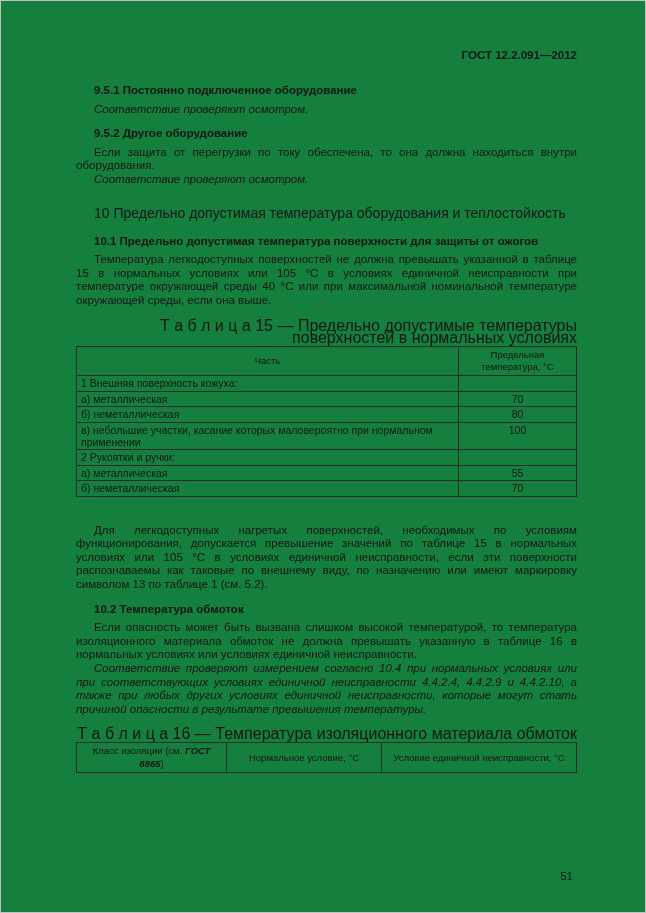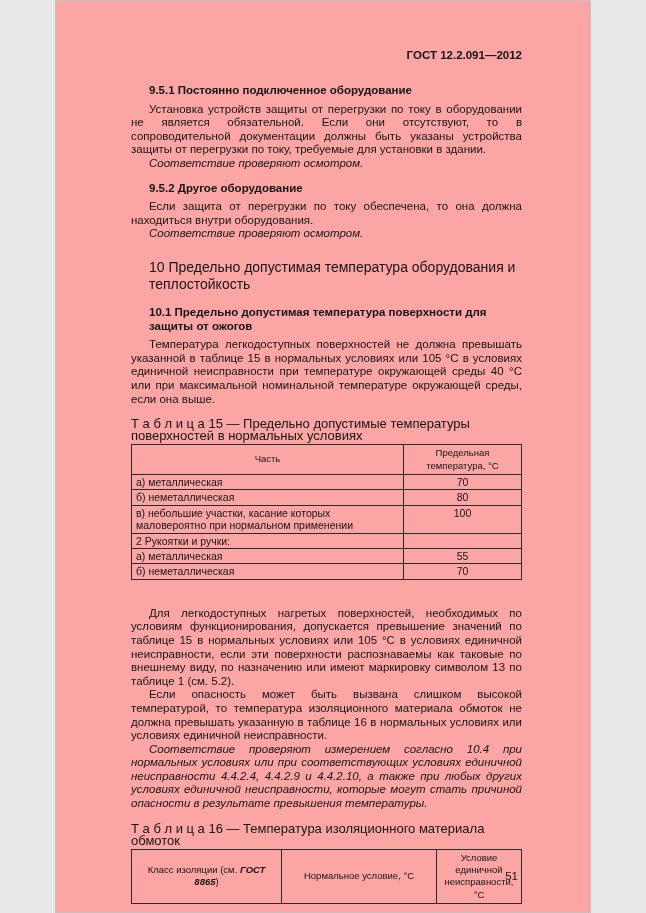--- a/index.html
+++ b/index.html
@@ -1,22 +1,22 @@
 <!DOCTYPE html>
 <html lang="ru"><head>
 <meta charset="utf-8">
 <style>
   * { box-sizing: border-box; margin: 0; padding: 0; }
   html, body { background: #e9e9e9; }
   body { font-family: "Liberation Sans", sans-serif; color: #151515; }
   .page {
     position: relative;
-    width: 536px;
+    width: 646px;
     height: 913px;
-    background: #fca5a5;
+    background: #15803d;
     border: 1px solid #c2c2c2;
     margin: 0 auto;
     overflow: hidden;
   }
   .doc-header {
     padding: 48px 68px 0 75px;
     text-align: right;
     font-weight: bold;
     font-size: 11.5px;
   }
@@ -35,23 +35,24 @@
     line-height: 13.6px;
   }
   .h-main {
     font-size: 14px;
     font-weight: normal;
     margin: 18px 0 13px 0;
     padding-left: 18px;
     line-height: 17px;
   }
   .tcaption {
-    font-size: 13px;
+    font-size: 16px;
     margin: 12px 0 2px 0;
     line-height: 12px;
+    text-align: right;
   }
   .mt { margin-top: 27px; }
   table.gtable {
     width: 100%;
     border-collapse: collapse;
     table-layout: fixed;
     border-radius: 12px;
   }
   .gtable th, .gtable td {
     border: 1px solid #2a2a2a;
@@ -85,21 +86,20 @@
 
 <div class="page">
 
   <div class="doc-header">
     <span>ГОСТ 12.2.091—2012</span>
   </div>
 
   <div class="content">
 
     <div class="h-sub">9.5.1 Постоянно подключенное оборудование</div>
-    <p class="body-p">Установка устройств защиты от перегрузки по току в оборудовании не является обязательной. Если они отсутствуют, то в сопроводительной документации должны быть указаны устройства защиты от перегрузки по току, требуемые для установки в здании.</p>
     <p class="body-p compliance">Соответствие проверяют осмотром.</p>
 
     <div class="h-sub">9.5.2 Другое оборудование</div>
     <p class="body-p">Если защита от перегрузки по току обеспечена, то она должна находиться внутри оборудования.</p>
     <p class="body-p compliance">Соответствие проверяют осмотром.</p>
 
     <div class="h-main">10 Предельно допустимая температура оборудования и теплостойкость</div>
 
     <div class="h-sub">10.1 Предельно допустимая температура поверхности для защиты от ожогов</div>
     <p class="body-p">Температура легкодоступных поверхностей не должна превышать указанной в таблице 15 в нормальных условиях или 105 °С в условиях единичной неисправности при температуре окружающей среды 40 °С или при максимальной номинальной температуре окружающей среды, если она выше.</p>
@@ -110,20 +110,24 @@
         <col>
         <col class="t15-col-temp">
       </colgroup>
       <thead>
         <tr>
           <th>Часть</th>
           <th>Предельная температура, °С</th>
         </tr>
       </thead>
       <tbody>
+        <tr>
+          <td>1 Внешняя поверхность кожуха:</td>
+          <td class="center"></td>
+        </tr>
         <tr>
           <td>а) металлическая</td>
           <td class="center">70</td>
         </tr>
         <tr>
           <td>б) неметаллическая</td>
           <td class="center">80</td>
         </tr>
         <tr>
           <td>в) небольшие участки, касание которых маловероятно при нормальном применении</td>
@@ -139,20 +143,21 @@
         </tr>
         <tr>
           <td>б) неметаллическая</td>
           <td class="center">70</td>
         </tr>
       </tbody>
     </table>
 
     <p class="body-p mt">Для легкодоступных нагретых поверхностей, необходимых по условиям функционирования, допускается превышение значений по таблице 15 в нормальных условиях или 105 °С в условиях единичной неисправности, если эти поверхности распознаваемы как таковые по внешнему виду, по назначению или имеют маркировку символом 13 по таблице 1 (см. 5.2).</p>
 
+    <div class="h-sub">10.2 Температура обмоток</div>
     <p class="body-p">Если опасность может быть вызвана слишком высокой температурой, то температура изоляционного материала обмоток не должна превышать указанную в таблице 16 в нормальных условиях или условиях единичной неисправности.</p>
     <p class="body-p compliance">Соответствие проверяют измерением согласно 10.4 при нормальных условиях или при соответствующих условиях единичной неисправности 4.4.2.4, 4.4.2.9 и 4.4.2.10, а также при любых других условиях единичной неисправности, которые могут стать причиной опасности в результате превышения температуры.</p>
 
     <p class="tcaption">Т а б л и ц а  16 — Температура изоляционного материала обмоток</p>
     <table class="gtable">
       <colgroup>
         <col class="t16-col-class">
         <col class="t16-col-normal">
         <col>
       </colgroup>

